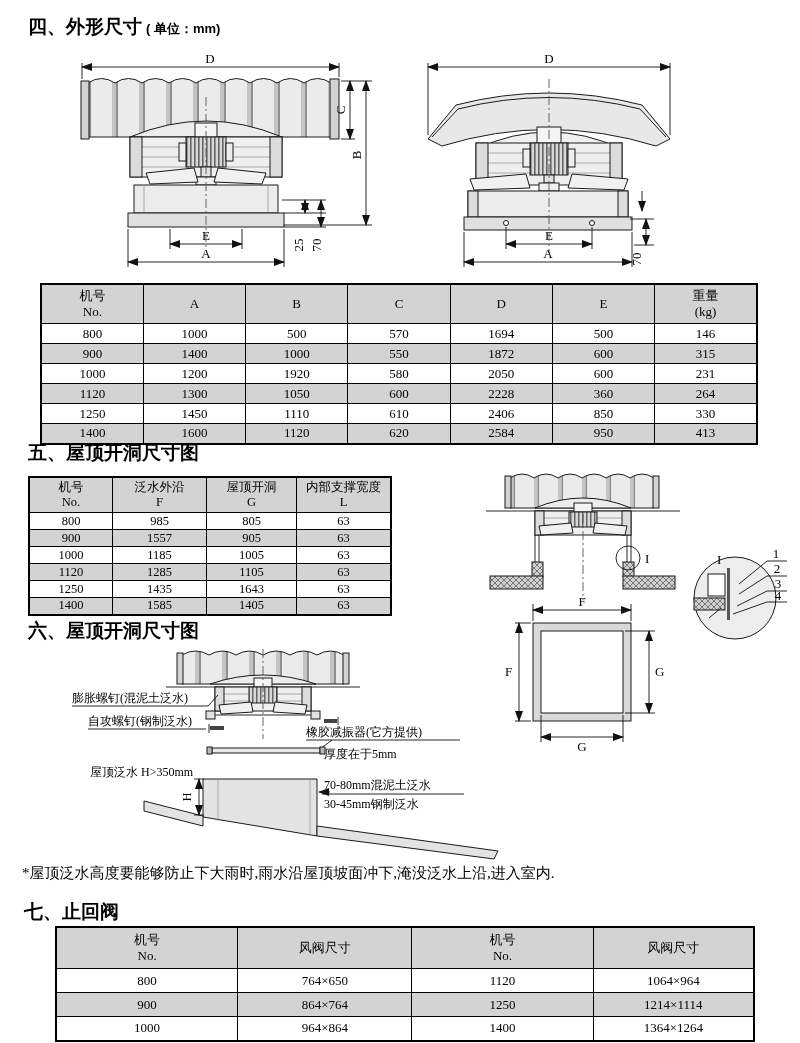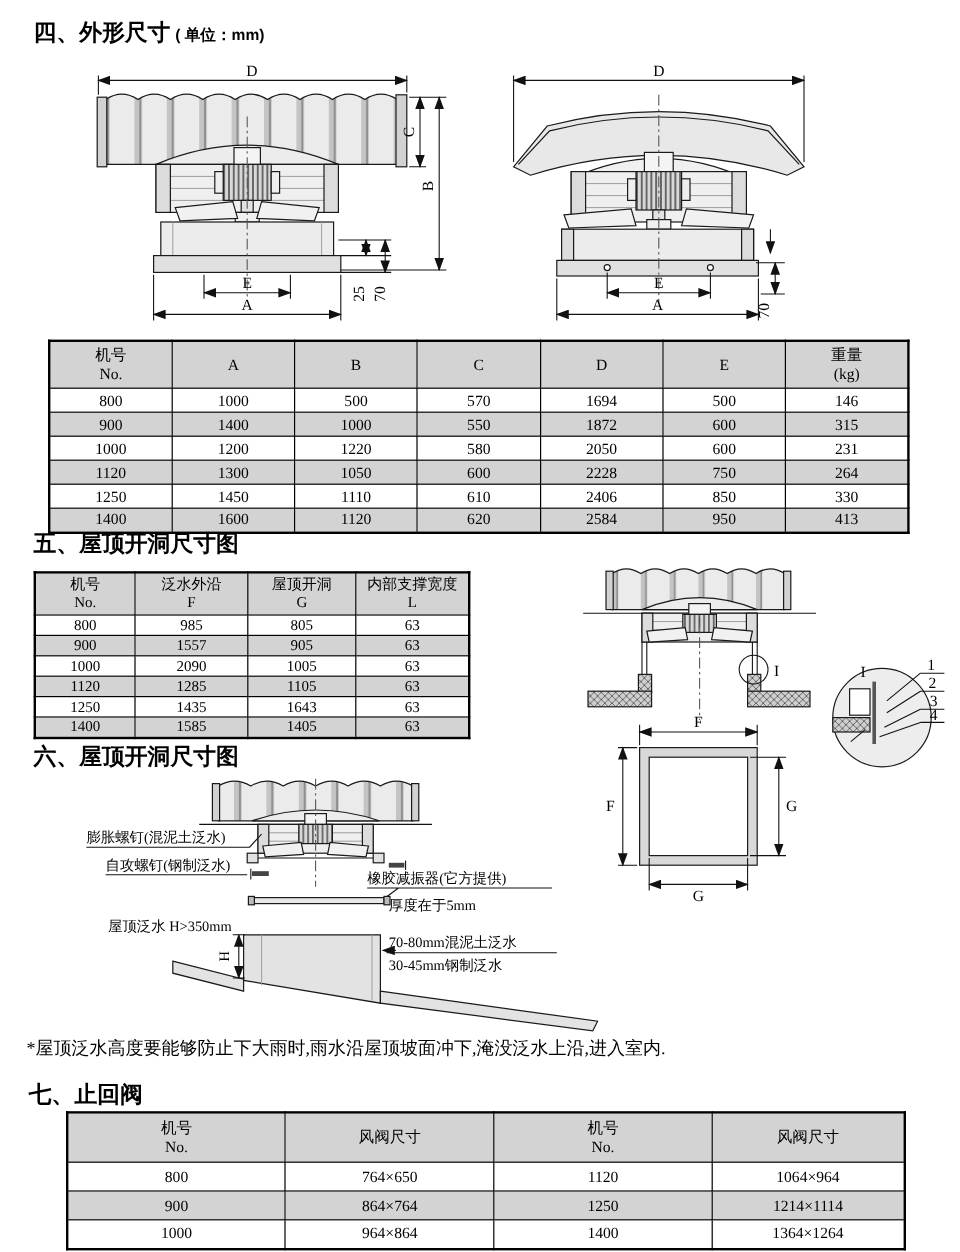--- a/index.html
+++ b/index.html
@@ -193,33 +193,33 @@
           <td>1400</td>
           <td>1000</td>
           <td>550</td>
           <td>1872</td>
           <td>600</td>
           <td>315</td>
         </tr>
   <tr>
           <td>1000</td>
           <td>1200</td>
-          <td>1220</td>
+          <td>1920</td>
           <td>580</td>
           <td>2050</td>
           <td>600</td>
           <td>231</td>
         </tr>
   <tr>
           <td>1120</td>
           <td>1300</td>
           <td>1050</td>
           <td>600</td>
           <td>2228</td>
-          <td>750</td>
+          <td>360</td>
           <td>264</td>
         </tr>
   <tr>
           <td>1250</td>
           <td>1450</td>
           <td>1110</td>
           <td>610</td>
           <td>2406</td>
           <td>850</td>
           <td>330</td>
@@ -263,21 +263,21 @@
           <td>63</td>
         </tr>
   <tr>
           <td>900</td>
           <td>1557</td>
           <td>905</td>
           <td>63</td>
         </tr>
   <tr>
           <td>1000</td>
-          <td>2090</td>
+          <td>1185</td>
           <td>1005</td>
           <td>63</td>
         </tr>
   <tr>
           <td>1120</td>
           <td>1285</td>
           <td>1105</td>
           <td>63</td>
         </tr>
   <tr>

